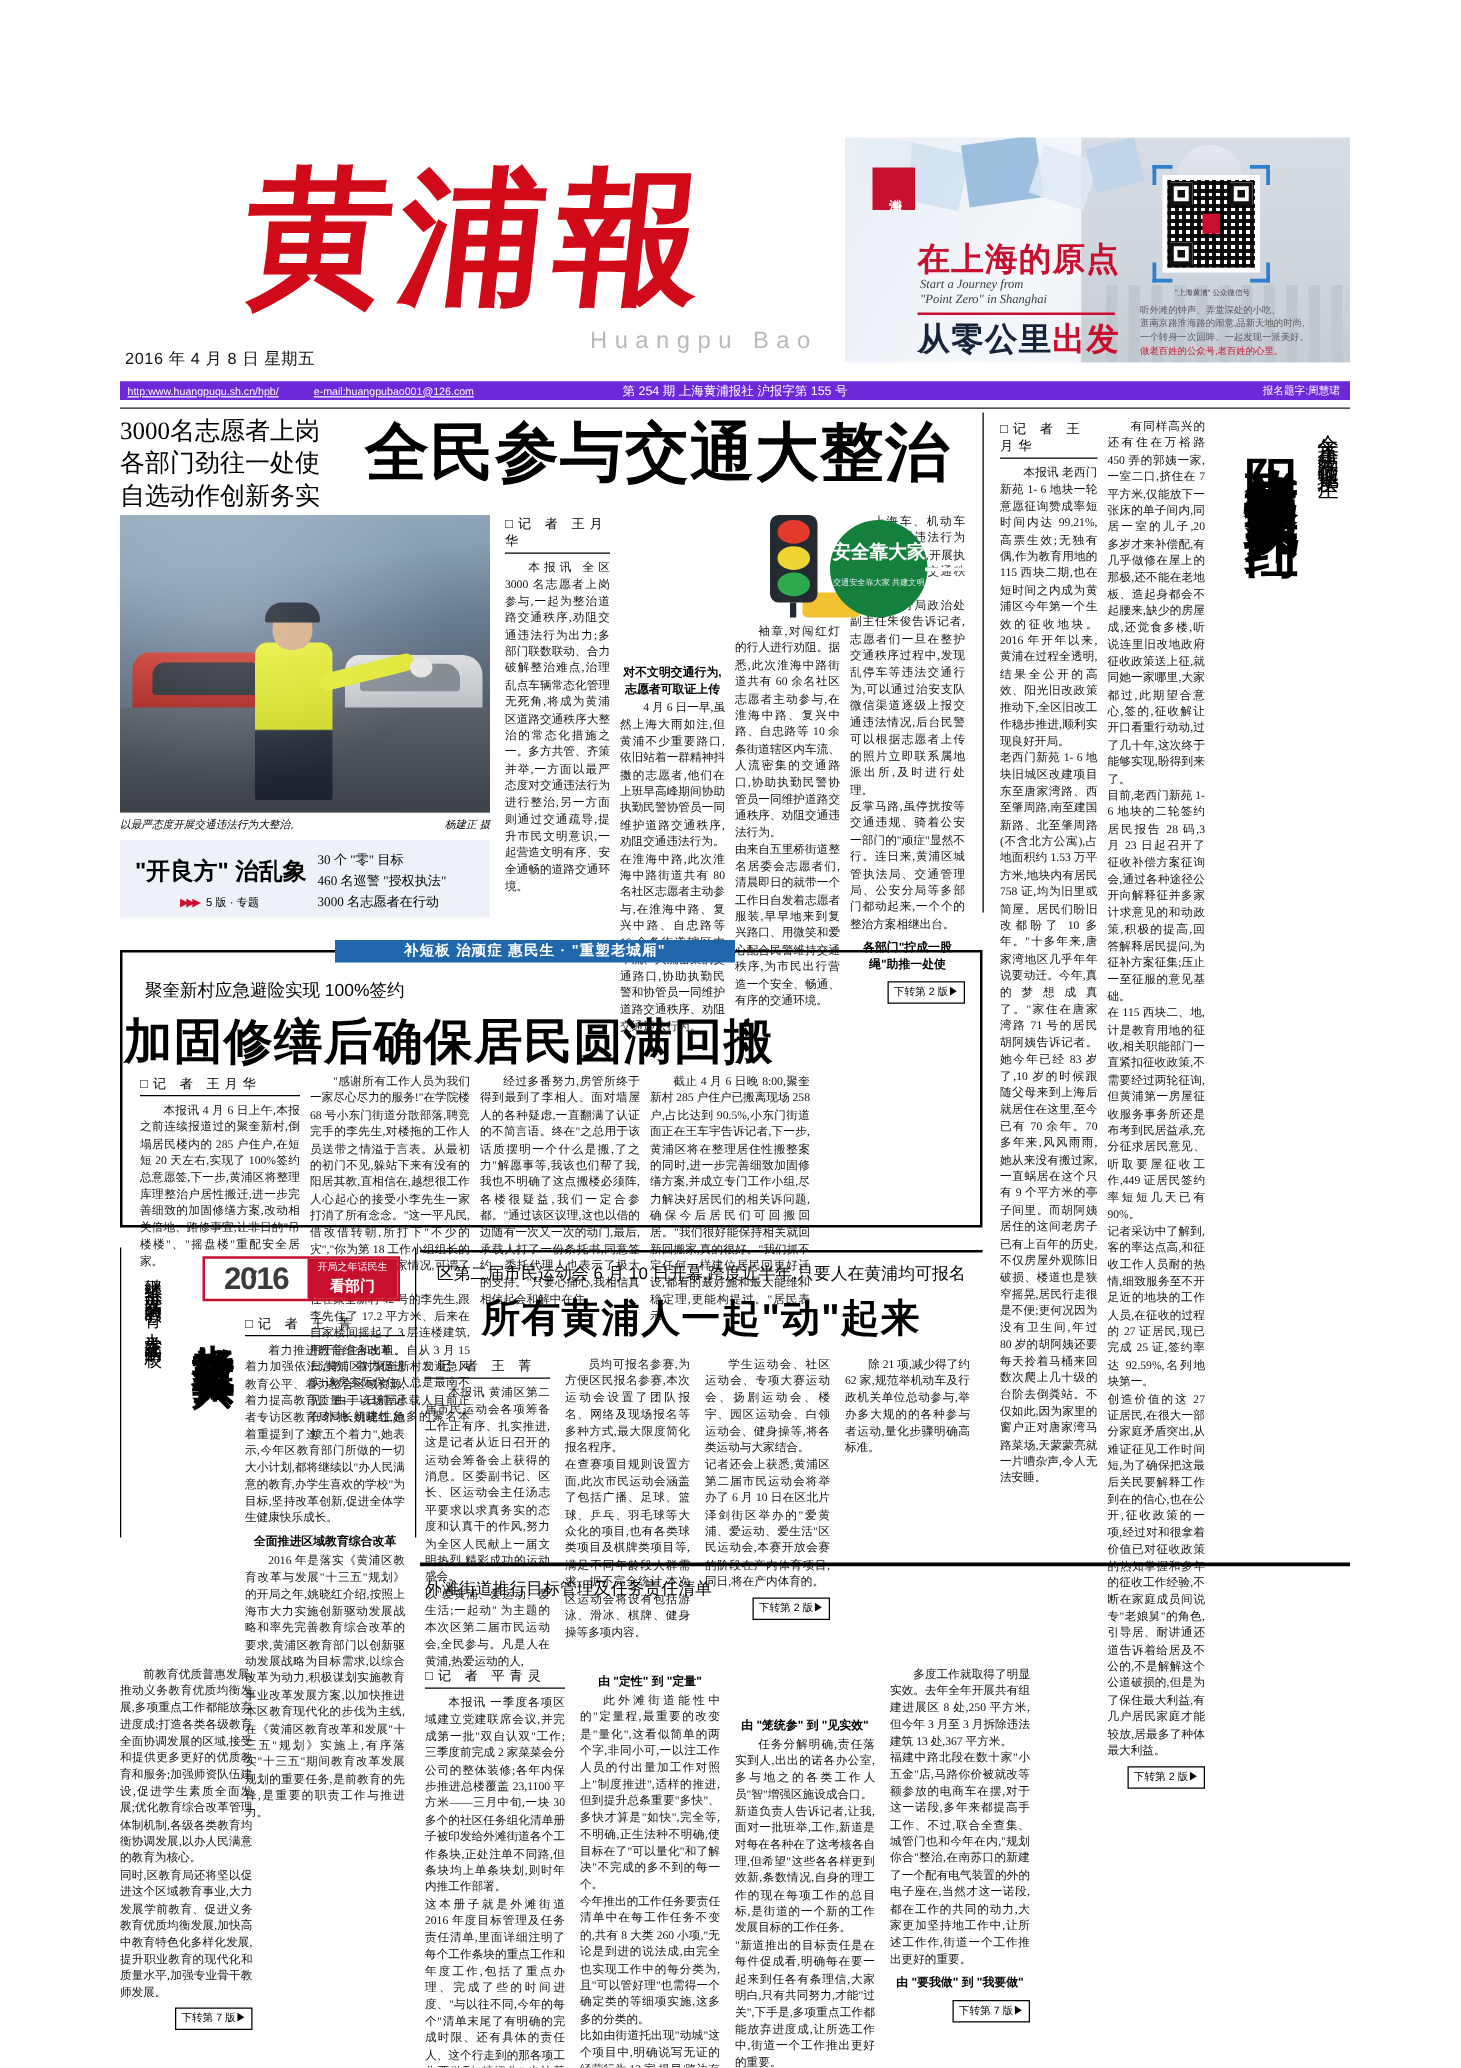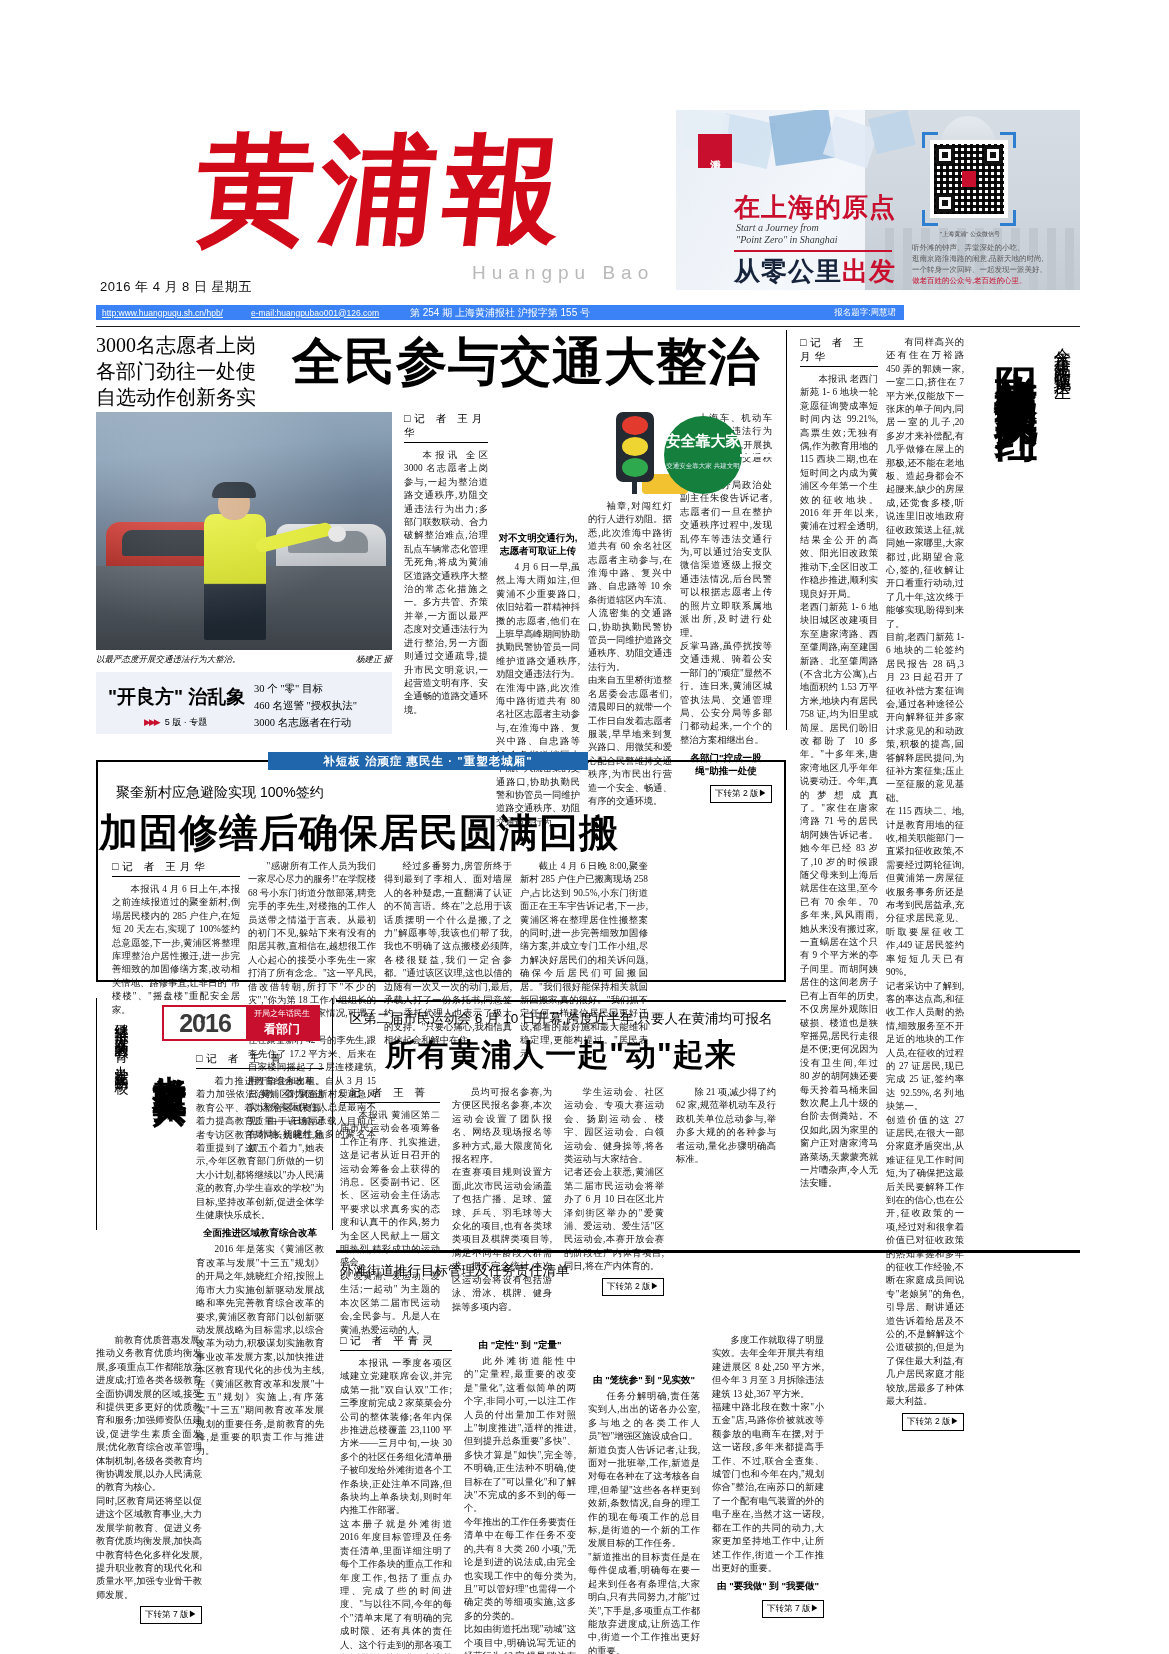--- a/index.html
+++ b/index.html
@@ -92,22 +92,22 @@
   .qr-center { position:absolute; left:50%; top:50%; transform:translate(-50%,-50%);
       width:14px; height:16px; background:#c8102e; }
   .ad-qrcap { position:absolute; left:244px; top:120px; width:100px; text-align:center;
       font-size:6px; color:#444; font-family:"Liberation Sans",sans-serif; }
   .ad-body { position:absolute; left:236px; top:132px; width:160px;
       font-size:7.5px; line-height:11px; color:#5a5a5a; font-family:"Liberation Sans",sans-serif; }
   .ad-body .red { color:#c8102e; }
 
   
   .infobar {
-    position:absolute; left:96px; top:305px; width:808px; height:15px;
-    background:#3b82f6; color:#fff;
+    position:absolute; left:96px; top:305px; width:984px; height:15px;
+    background:#6d28d9; color:#fff;
     font-family:"Liberation Sans", sans-serif; font-size:8.5px;
     display:flex; align-items:center;
   }
   .infobar .url { margin-left:6px; text-decoration:underline; }
   .infobar .mail { margin-left:28px; text-decoration:underline; }
   .infobar .center { position:absolute; left:0; right:0; text-align:center; font-size:10px; }
   .infobar .right { position:absolute; right:8px; font-size:8.5px; }
   .hr-thin { position:absolute; left:96px; width:984px; height:1px; background:#1d1d1d; }
 
   

